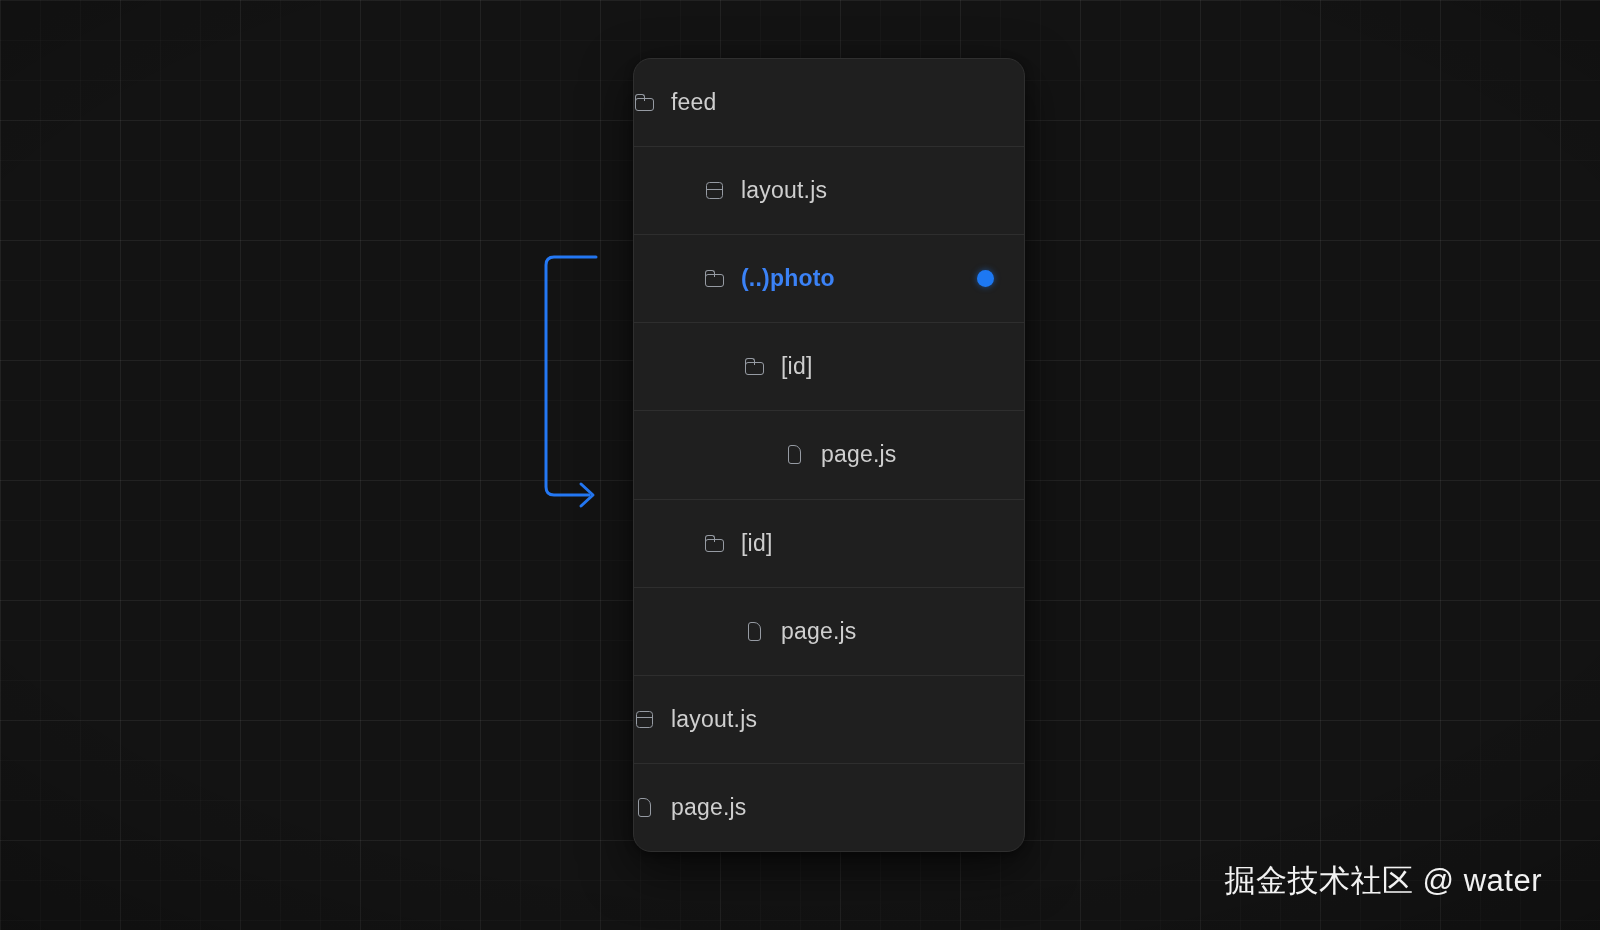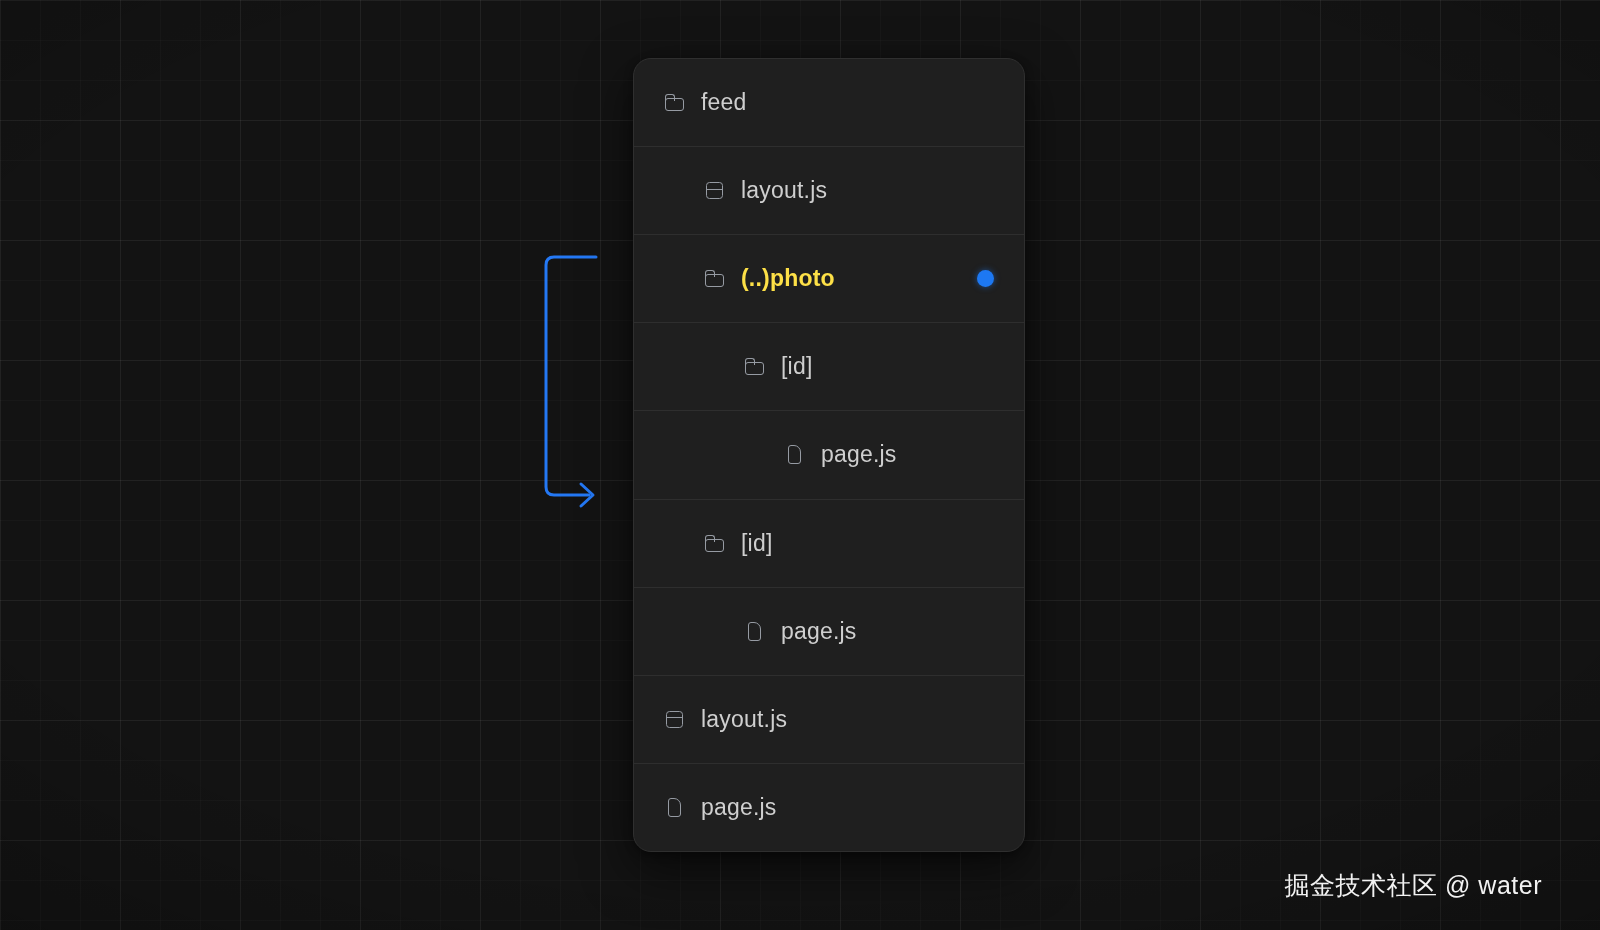--- a/index.html
+++ b/index.html
@@ -24,28 +24,28 @@
     position:absolute;left:633px;top:58px;width:390px;height:792px;
     background:#1f1f1f;border:1px solid #2f2f2f;border-radius:18px;
     box-shadow:0 18px 50px rgba(0,0,0,0.55), 0 2px 8px rgba(0,0,0,0.4);
     display:flex;flex-direction:column;overflow:hidden;
   }
   .row{
     flex:1;display:flex;align-items:center;gap:16px;
     border-top:1px solid rgba(255,255,255,0.07);
   }
   .row:first-child{border-top:none;}
-  .indent-0{padding-left:30px;}
+  .indent-0{}
   .indent-1{padding-left:70px;}
   .indent-2{padding-left:110px;}
   .indent-3{padding-left:150px;}
   .label{
     font-size:23px;color:#cfcfcf;letter-spacing:.2px;
   }
-  .row.bold .label{color:#fde047;font-weight:700;}
+  .row.bold .label{color:#3b82f6;font-weight:700;}
   .dot{
     margin-left:auto;margin-right:30px;width:17px;height:17px;border-radius:50%;
     background:#1d78f2;box-shadow:0 0 6px rgba(29,120,242,0.55);flex:none;
   }
 
   
   .icon{width:21px;height:21px;position:relative;flex:none;}
   .icon::before,.icon::after{content:"";position:absolute;box-sizing:border-box;}
   .icon[data-icon="folder"]::before{
     left:1px;right:1px;top:6px;bottom:2px;
@@ -66,21 +66,21 @@
   .icon[data-icon="layout"]::after{
     left:2px;right:2px;top:8.5px;border-top:1.7px solid #969ba3;
   }
 
   
   .arrow-svg{position:absolute;left:538px;top:244px;width:72px;height:270px;}
 
   
   .watermark{
     position:absolute;right:58px;bottom:28px;
-    font-size:25px;color:#f2f2f2;letter-spacing:.5px;margin-left:23px;
+    font-size:31px;color:#f2f2f2;letter-spacing:.5px;margin-left:23px;
   }
 </style>
 </head>
 <body>
 
 <div class="vignette"></div>
 
 <svg class="arrow-svg" viewBox="0 0 72 270" fill="none" xmlns="http://www.w3.org/2000/svg">
   <path d="M58 13 L16 13 Q8 13 8 21 L8 243 Q8 251 16 251 L51 251" stroke="#2478f4" stroke-width="3" stroke-linecap="round" stroke-linejoin="round"></path>
   <path d="M43 240 L55 251 L43 262" stroke="#2478f4" stroke-width="3" stroke-linecap="round" stroke-linejoin="round"></path>

